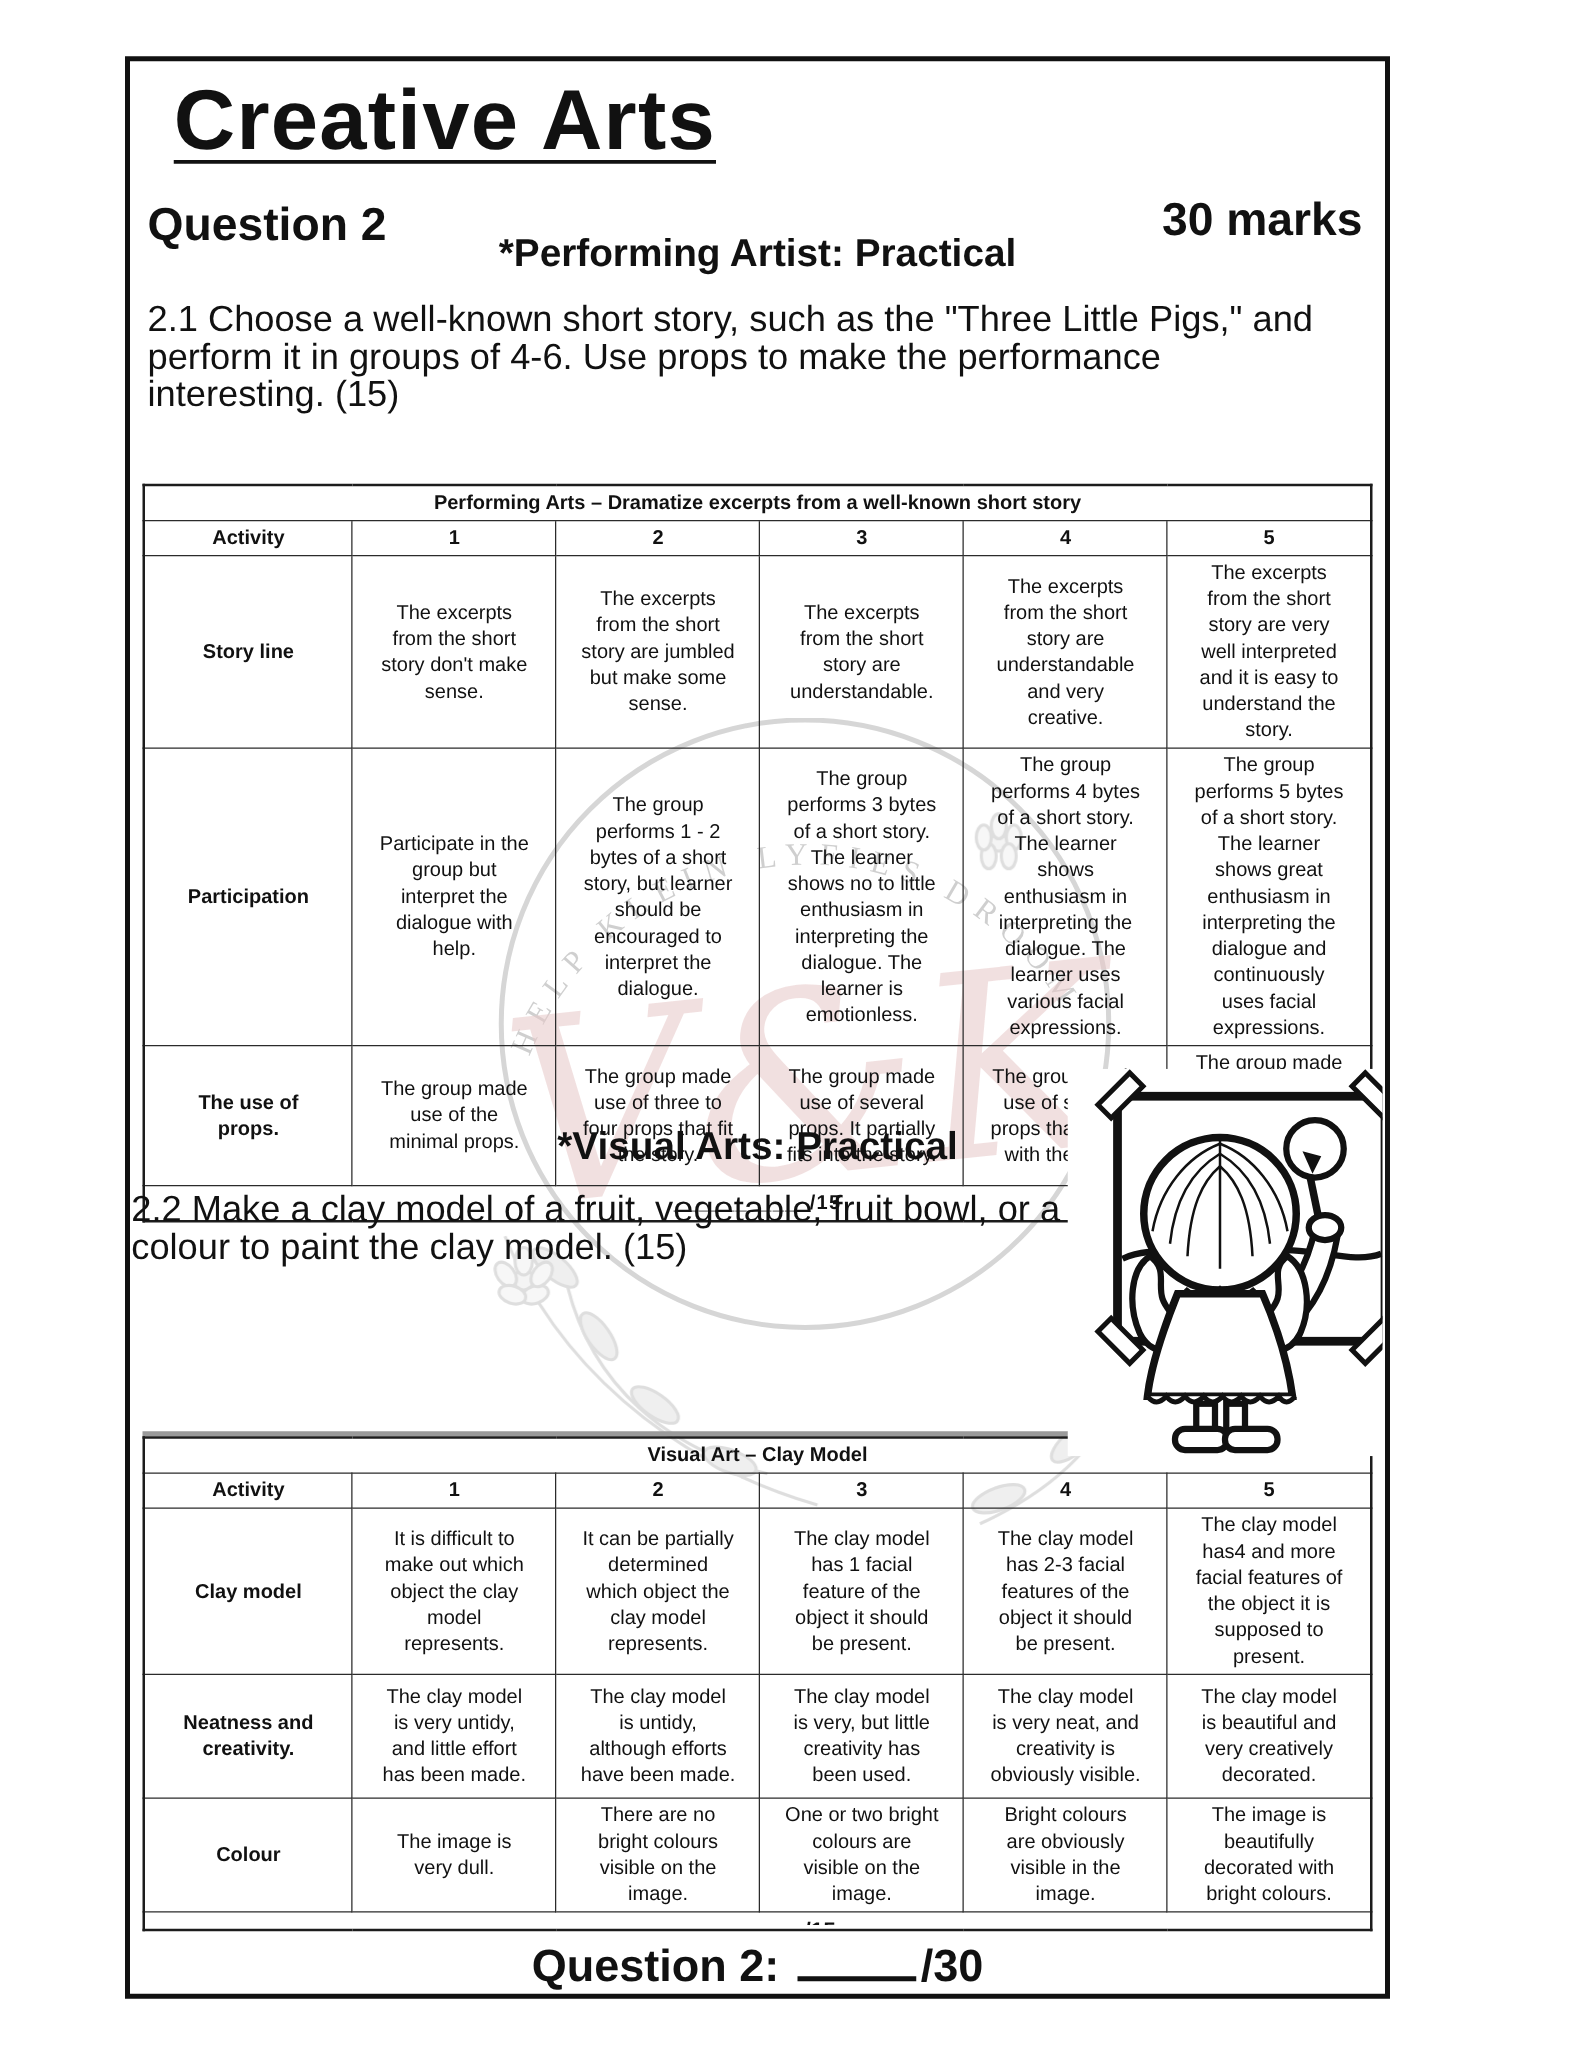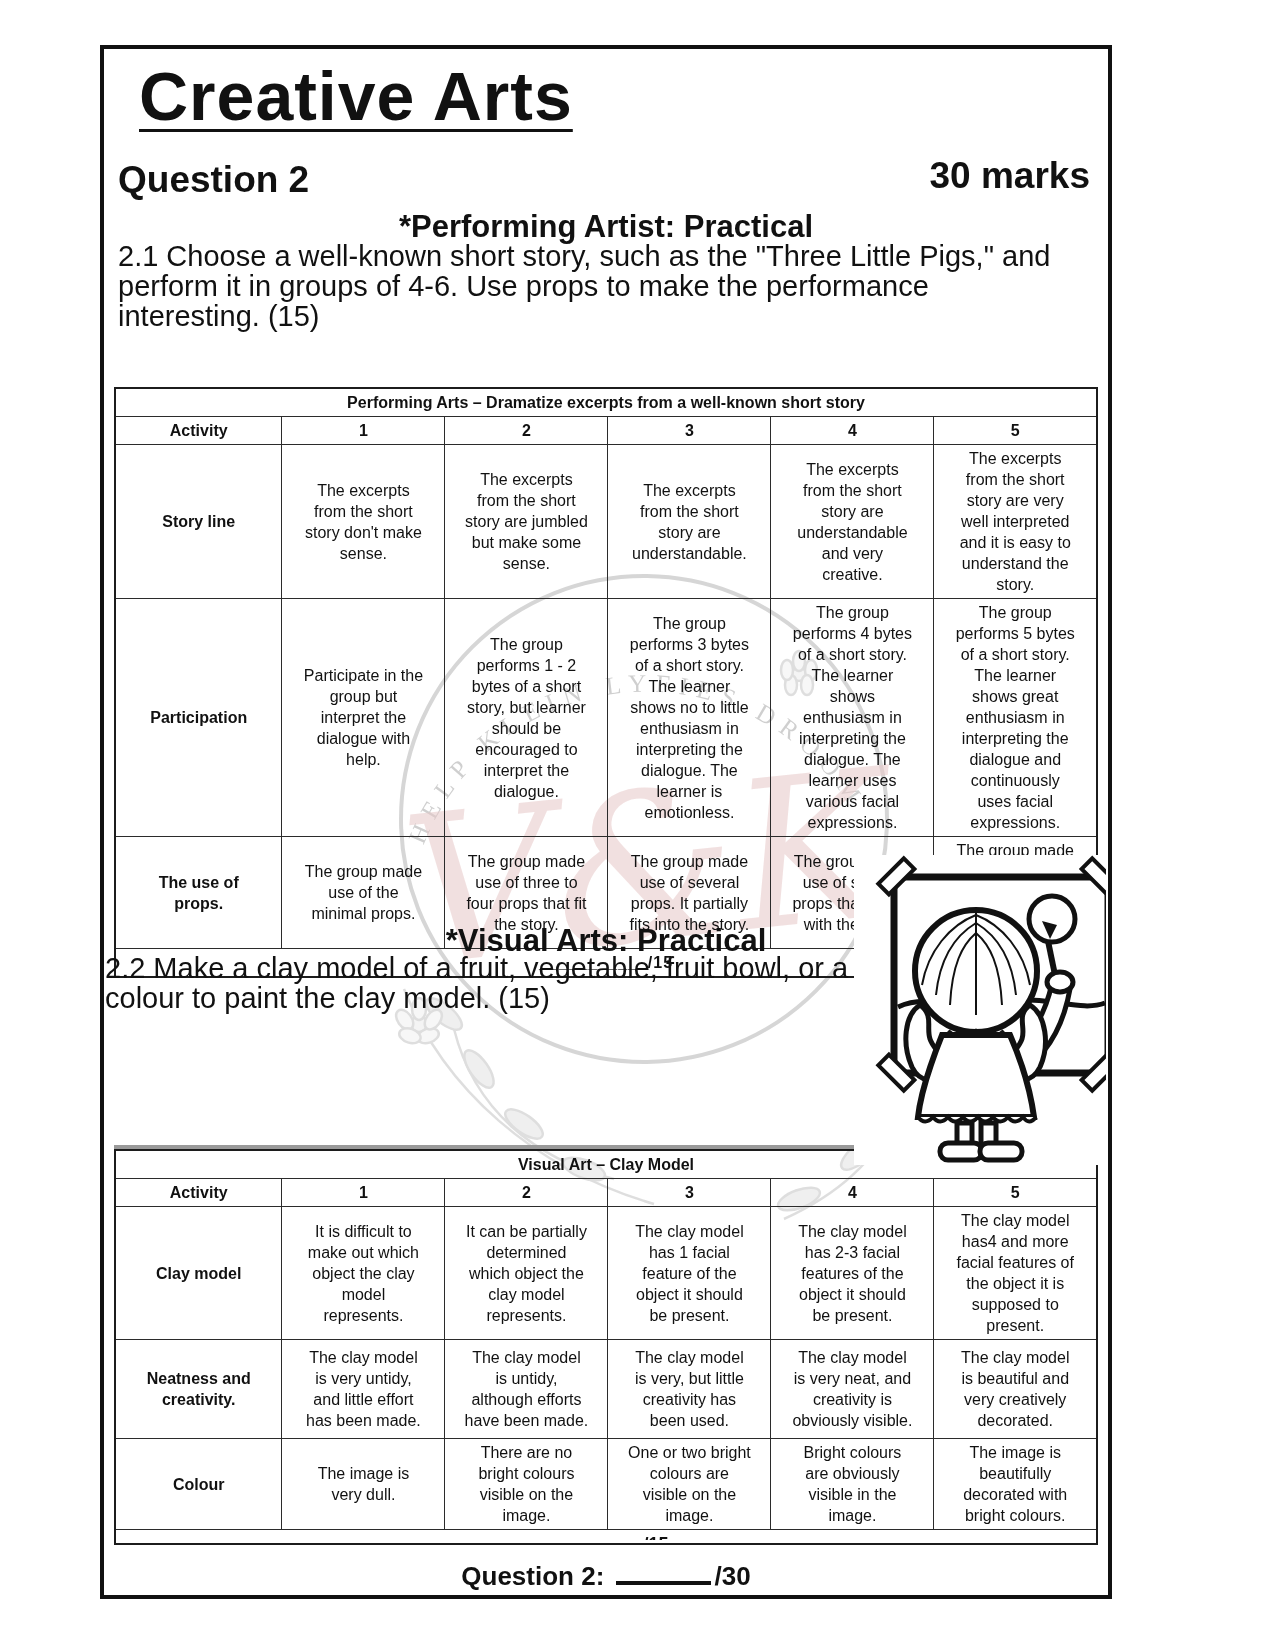--- a/index.html
+++ b/index.html
@@ -21,21 +21,21 @@
   .content{position:absolute;inset:0;z-index:1;}
   .girl{position:absolute;right:2px;top:806px;z-index:2;}
 
   .doc-title{
     position:absolute;top:8px;left:0;right:0;
     font-size:68px;font-weight:700;letter-spacing:1px;
     text-decoration:underline;text-decoration-thickness:3px;text-underline-offset:9px;margin-left:35px;
   }
   .q-label{position:absolute;top:110px;left:14px;font-size:37px;font-weight:600;}
   .marks-label{position:absolute;top:106px;right:18px;font-size:37px;font-weight:600;}
-  .sec-heading{position:absolute;left:0;right:0;text-align:center;font-size:31px;font-weight:600;margin-top:24px;}
+  .sec-heading{position:absolute;left:0;right:0;text-align:center;font-size:31px;font-weight:600;}
   .sec1{top:136px;}
   .sec2{top:850px;}
   .para{font-size:29px;line-height:30px;font-weight:500;}
   .para21{position:absolute;top:192px;left:14px;width:952px;}
   .para22{position:absolute;top:904px;left:1px;width:805px;}
 
   .tablewrap{position:absolute;left:10px;width:984px;}
   .t1{top:338px;}
   .t2{top:1096px;border-top:4px solid #9a9a9a;}
   table.rubric{
@@ -59,21 +59,21 @@
   tr.r-tall3 td{height:86px;}
   tr.r2-a td{height:120px;}
   tr.r2-b td{height:92px;}
   tr.r2-c td{height:64px;}
   td.scoreline{font-size:18px;font-weight:600;letter-spacing:1px;padding:2px;}
   td.scoreclip{padding:0;height:7px;border-bottom:none;}
   .clipbox{height:7px;overflow:hidden;font-size:18px;font-weight:600;line-height:22px;text-align:center;}
 
   .footer-line{
     position:absolute;top:1492px;left:0;right:0;
-    text-align:center;font-size:26px;font-weight:600;
+    text-align:center;font-size:36px;font-weight:600;
   }
   .blank-ul{
     display:inline-block;width:95px;height:40px;
     border-bottom:4px solid #111;margin:0 4px;
     vertical-align:baseline;
   }
 </style>
 </head>
 <body>
 

